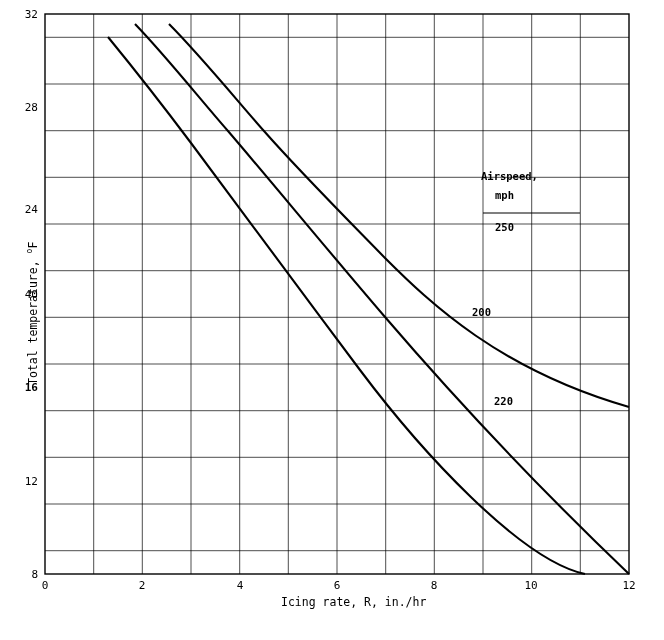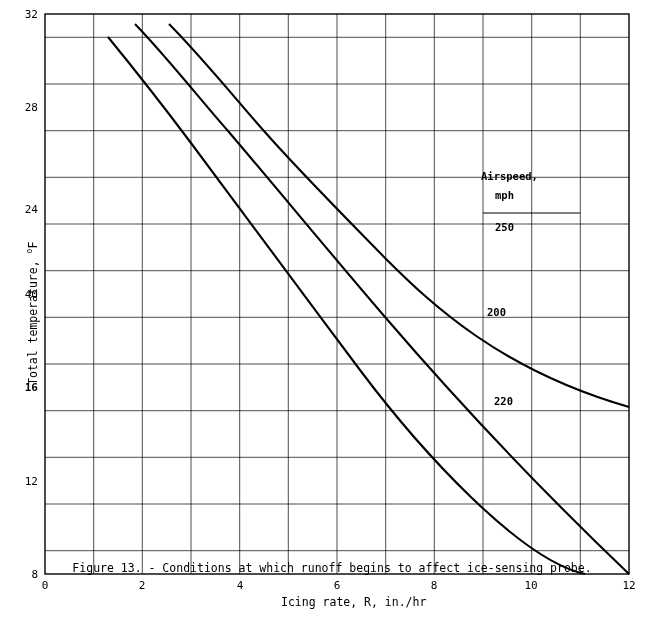--- a/index.html
+++ b/index.html
@@ -140,17 +140,16 @@
   <div class="lbl tick-x" style="left:609px; top:580px;">12</div>
 
   <div class="lbl axis-title-x" style="left:233px; top:597px;margin-left:48px;">Icing rate, R, in./hr</div>
 
   <div class="lbl axis-title-y" style="left:26px; top:385px;"><span>Total temperature, </span><span class="sup">o</span><span>F</span></div>
 
   <div class="lbl series-label" style="left:481px; top:171px;">Airspeed,</div>
   <div class="lbl series-label" style="left:495px; top:190px;">mph</div>
 
   <div class="lbl series-label" style="left:495px; top:222px;">250</div>
-  <div class="lbl series-label" style="left:487px; top:307px;">200</div>
+  <div class="lbl series-label" style="left:472px; top:307px;">200</div>
   <div class="lbl series-label" style="left:494px; top:396px;">220</div>
 
-  <div class="caption">Figure 13. - Conditions at which runoff begins to affect ice-sensing probe.</div>
 </div>
 
 </body></html>

